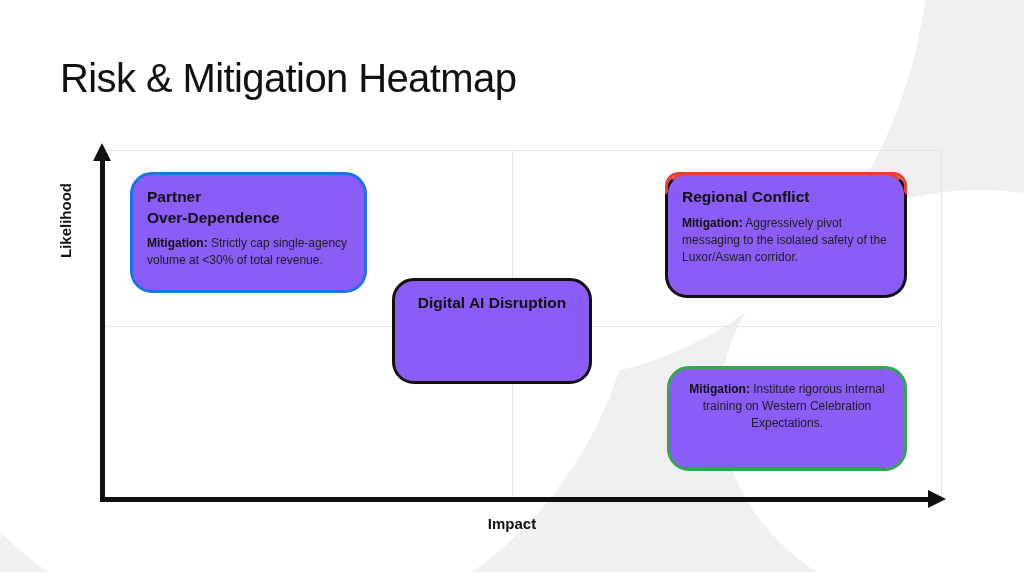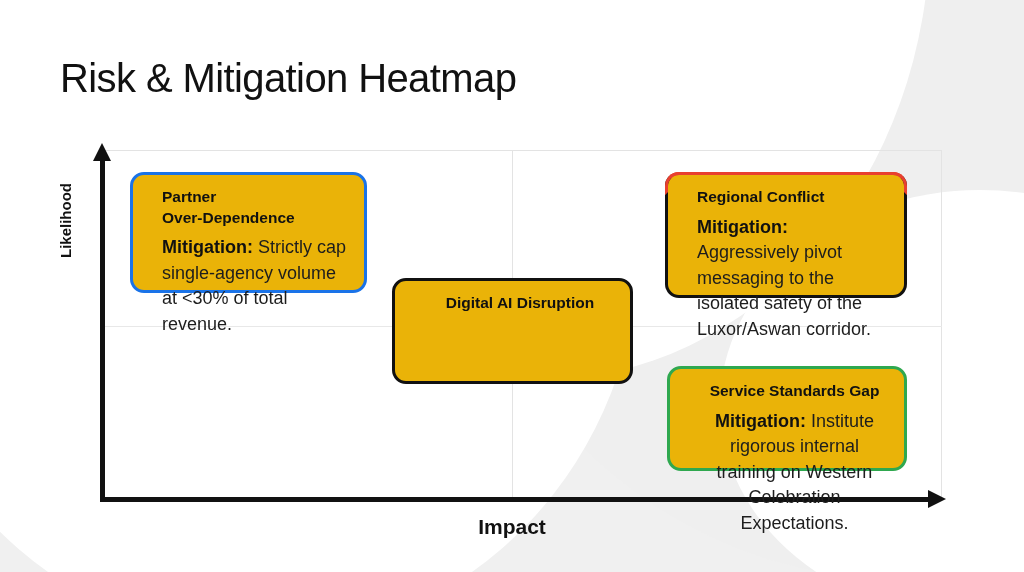--- a/index.html
+++ b/index.html
@@ -152,64 +152,64 @@
     font-weight: bold;
     color: #111111;
     white-space: nowrap;
   }
   #axis-x-label {
     position: absolute;
     left: 0;
     top: 515px;
     width: 1024px;
     text-align: center;
-    font-size: 21px;
+    font-size: 15px;
     font-weight: bold;
     color: #111111;
   }
   
   #axis-x-label > span { position: relative; left: 0px; }
 
   
   .risk-card {
     position: absolute;
-    background: #eab308;
-    border-radius: 14px;
-    padding: 12px 14px 13px 29px;
+    background: #8b5cf6;
+    border-radius: 22px;
+    padding: 12px 14px 13px 14px;
     box-sizing: border-box;
   }
   .risk-card .card-title {
     font-size: 15.5px;
     font-weight: bold;
     color: #111111;
     line-height: 1.33;
     margin-bottom: 7px;
   }
   .risk-card .card-body {
-    font-size: 18px;
+    font-size: 12px;
     line-height: 1.42;
     color: #1d1d1d;
   }
   .risk-card .card-body .lead {
     font-weight: bold;
     color: #111111;
   }
 
   
   #card-partner {
     left: 130px; top: 172px;
     width: 237px; height: 121px;
     border: 3px solid #1a73e8;
     text-align: left;
   }
   #card-partner .card-title { white-space: pre-line; }
 
   #card-digital {
     left: 392px; top: 278px;
-    width: 241px; height: 106px;
+    width: 200px; height: 106px;
     border: 3px solid #111111;
     text-align: center;
   }
 
   #card-regional {
     left: 665px; top: 172px;
     width: 242px; height: 126px;
     border: 3px solid #111111;
     border-top-color: #e8402f;
     text-align: left;
@@ -286,19 +286,18 @@
   </div>
 
   <div class="risk-card" id="card-regional">
     <div class="card-title">Regional Conflict</div>
     <div class="card-body">
       <span class="lead">Mitigation:</span><span> Aggressively pivot messaging to the isolated safety of the Luxor/Aswan corridor.</span>
     </div>
   </div>
 
   <div class="risk-card" id="card-service">
-    <div class="card-title">Service Standards Gap</div>
     <div class="card-body">
       <span class="lead">Mitigation:</span><span> Institute rigorous internal training on Western Celebration Expectations.</span>
     </div>
   </div>
 
 </div>
 
 </body></html>

